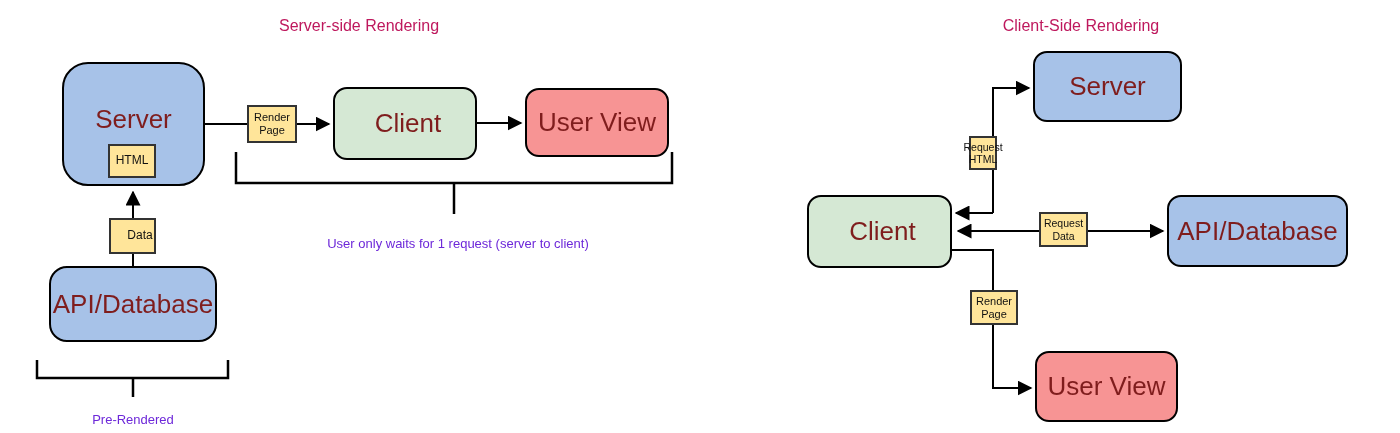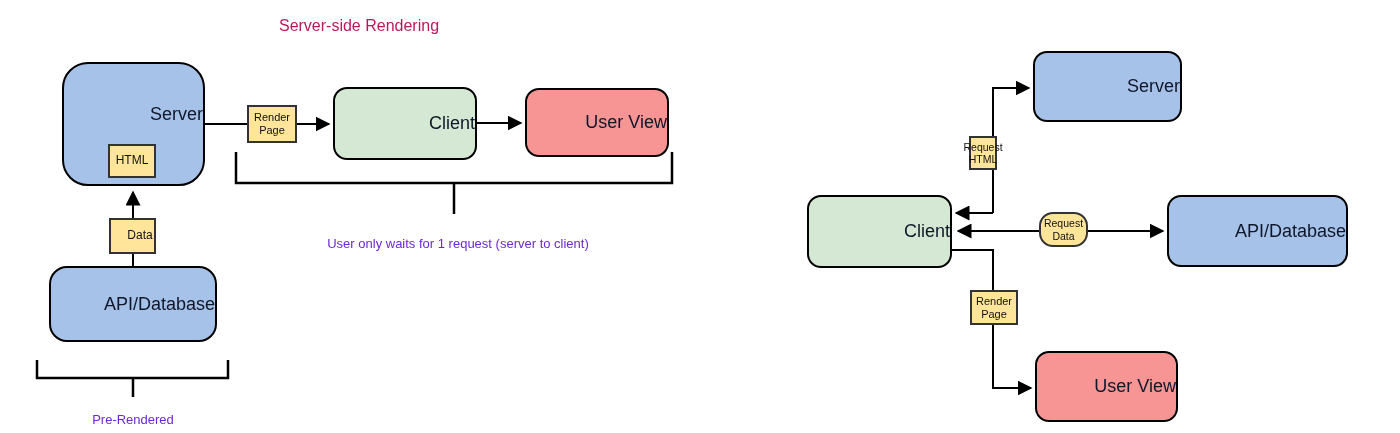--- a/index.html
+++ b/index.html
@@ -6,23 +6,23 @@
     --blue:#a7c2e8; --green:#d5e8d4; --red:#f79494; --yellow:#ffe59a;
     --stroke:#000000; --ybord:#333333;
   }
   html,body{margin:0;padding:0;background:#ffffff;}
   #canvas{
     position:relative; width:1400px; height:433px; background:#ffffff;
     font-family:"Liberation Sans", sans-serif; color:#111; overflow:hidden;
   }
   svg.wires{position:absolute;left:0;top:0;width:1400px;height:433px;}
   .node{
-    position:absolute; display:flex; align-items:center; justify-content:flex-end;
+    position:absolute; display:flex; align-items:center; justify-content:center;
     border:2px solid var(--stroke); box-sizing:border-box;
-    font-size:18px; color:#0f172a; text-align:center;
+    font-size:26px; color:#7f1d1d; text-align:center;
   }
   .blue{background:var(--blue);}
   .green{background:var(--green);padding-left:6px;}
   .red{background:var(--red);}
   .note{
     position:absolute; display:flex; align-items:center; justify-content:center;
     background:var(--yellow); border:2px solid var(--ybord); box-sizing:border-box;
     font-size:11px; line-height:1.15; text-align:center; color:#111;
     padding:1px;
   }
@@ -41,21 +41,21 @@
   #ssr-api         {left:49px;  top:266px; width:168px; height:76px;  border-radius:18px;}
   #ssr-render-page {left:247px; top:105px; width:50px;  height:38px;}
   #ssr-client      {left:333px; top:87px;  width:144px; height:73px;  border-radius:14px;}
   #ssr-user-view   {left:525px; top:88px;  width:144px; height:69px;  border-radius:14px;}
   
   #csr-server      {left:1033px; top:51px;  width:149px; height:71px; border-radius:14px;}
   #csr-client      {left:807px;  top:195px; width:145px; height:73px; border-radius:14px;}
   #csr-api         {left:1167px; top:195px; width:181px; height:72px; border-radius:14px;}
   #csr-user-view   {left:1035px; top:351px; width:143px; height:71px; border-radius:14px;}
   #csr-request-html{left:969px;  top:136px; width:28px;  height:34px; font-size:10.5px;}
-  #csr-request-data{left:1039px; top:212px; width:49px;  height:35px; font-size:10.5px;border-radius:14px;}
+  #csr-request-data{left:1039px; top:212px; width:49px;  height:35px; font-size:10.5px;}
   #csr-render-page {left:970px;  top:290px; width:48px;  height:35px;}
 </style>
 </head>
 <body>
 
 <div id="canvas">
 
   <svg class="wires" viewBox="0 0 1400 433" fill="none" stroke="#000" stroke-width="2">
     <defs>
       <marker id="arr" viewBox="0 0 10 10" refX="9" refY="5" markerWidth="7.5" markerHeight="7.5" orient="auto-start-reverse">
@@ -102,20 +102,21 @@
   </div>
 
   <div class="node red" id="ssr-user-view">
     <span>User View</span>
   </div>
 
   <div class="caption" style="left:458px; top:224px;">User only waits for 1 request (server to client)</div>
 
   <div class="caption" style="left:133px; top:400px;">Pre-Rendered</div>
 
+  <div class="title" style="left:1081px; top:17px;">Client-Side Rendering</div>
 
   <div class="node blue" id="csr-server">
     <span>Server</span>
   </div>
 
   <div class="node green" id="csr-client">
     <span>Client</span>
   </div>
 
   <div class="node blue" id="csr-api">

